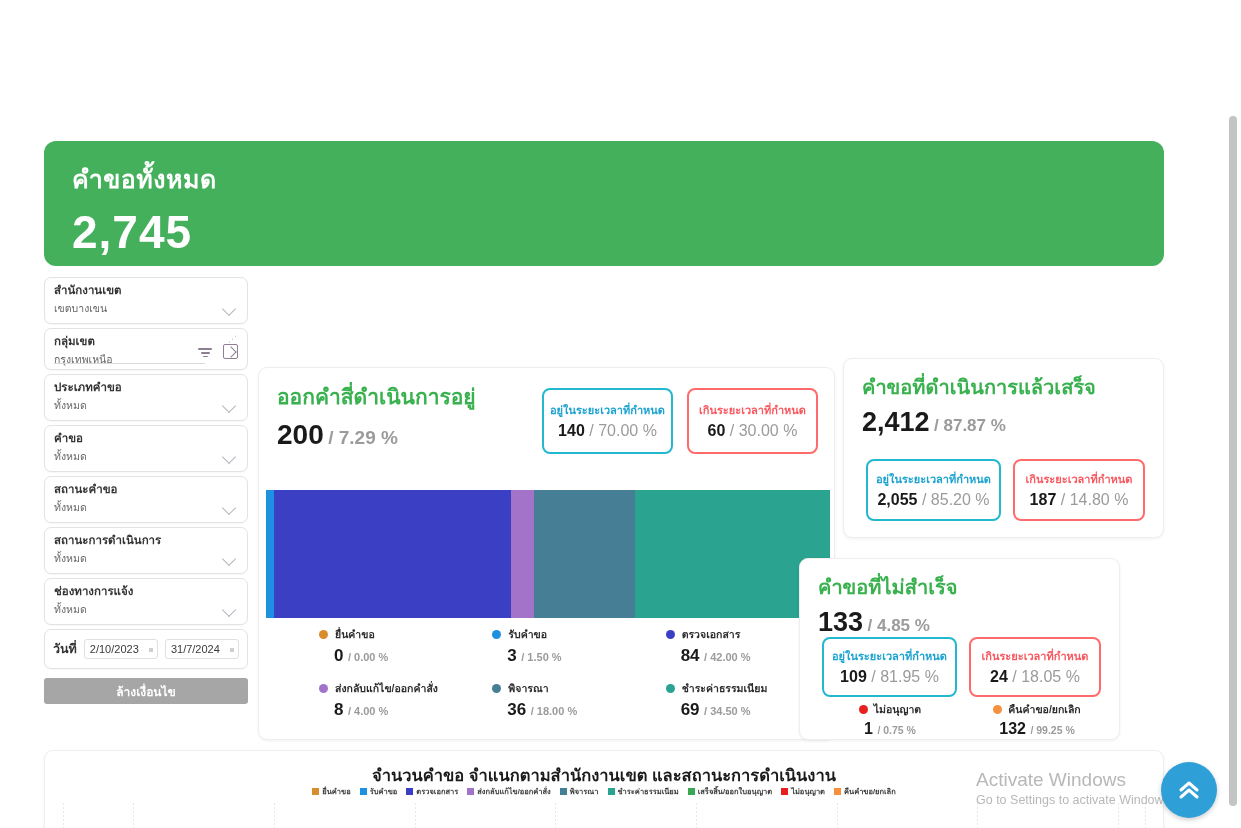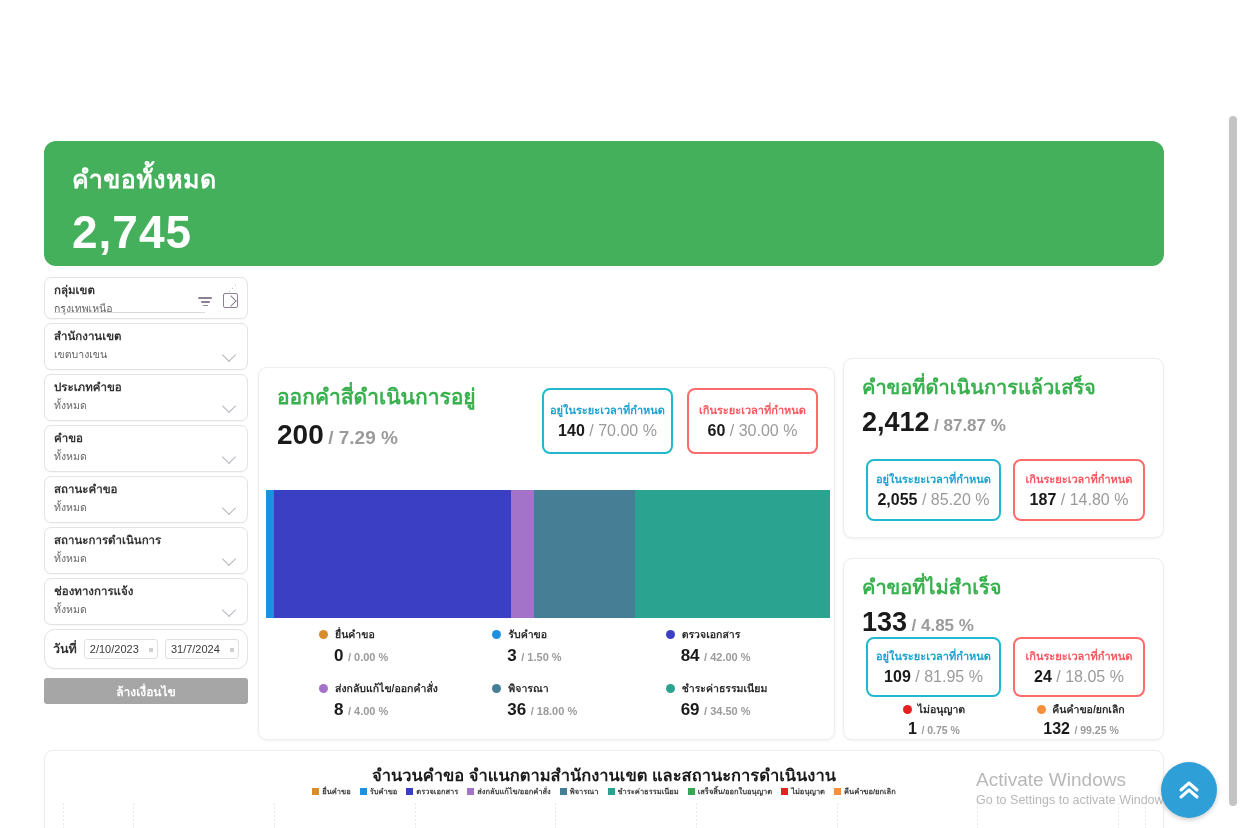--- a/index.html
+++ b/index.html
@@ -64,21 +64,21 @@
     position:absolute; right:9px; top:15px; width:15px; height:15px;
     border:1.5px solid #8f7f93; border-radius:2px;
   }
   .icon-expand::after{
     content:""; position:absolute; left:3px; top:3px; width:7px; height:7px;
     border-top:1.5px solid #8f7f93; border-right:1.5px solid #8f7f93;
     transform:rotate(45deg);
   }
   .corner-dots { position:absolute; right:8px; top:5px; font-size:9px; color:#c9c4cc; letter-spacing:2px; }
 
-  .date-card { display:flex; align-items:center; padding:9px 8px; gap:7px;border-radius:11px; }
+  .date-card { display:flex; align-items:center; padding:9px 8px; gap:7px; }
   .date-card .d-label { font-size:12.5px; font-weight:700; color:#333; }
   .date-box {
     flex:1; border:1px solid #e0e0e0; border-radius:3px; background:#fff;
     font-size:11px; color:#3a3a3a; padding:3px 5px; position:relative; text-align:left;
   }
   .date-box::after{
     content:""; position:absolute; right:4px; top:8px; width:4px; height:4px;
     background:#cfcfcf;
   }
   .clear-btn {
@@ -120,21 +120,21 @@
   }
   .lg-item .lg-head { display:flex; align-items:center; gap:7px; }
   .lg-dot { width:9px; height:9px; border-radius:50%; flex:0 0 auto; }
   .lg-name { font-size:10.5px; font-weight:700; color:#2c2c2c; }
   .lg-vals { margin-top:3px; padding-left:15px; }
   .lg-num { font-size:17px; font-weight:700; color:#1a1a1a; }
   .lg-pct { font-size:11px; font-weight:700; color:#9b9b9b; }
 
   
   .p-done { left:843px; top:270px; width:321px; height:180px; }
-  .p-fail { left:843px; top:470px; width:321px; height:182px; }
+  .p-fail { left:799px; top:470px; width:321px; height:182px; }
   .r-head { position:absolute; left:18px; top:12px; }
   .r-head .sec-title { font-size:20px; }
   .r-head .big-num { font-size:27px; }
   .r-head .big-pct { font-size:17px; }
 
   .mini-legend { position:absolute; display:flex; flex-direction:column; align-items:center; }
   .mini-legend .ml-head { display:flex; align-items:center; gap:6px; }
   .mini-legend .ml-name { font-size:10.5px; font-weight:700; color:#2c2c2c; }
   .mini-legend .ml-num { font-size:16px; font-weight:700; color:#1a1a1a; }
   .mini-legend .ml-pct { font-size:10.5px; font-weight:700; color:#9b9b9b; }
@@ -178,39 +178,39 @@
 
   <div class="scroll-region">
 
     <div class="total-card">
       <div class="t-title">คำขอทั้งหมด</div>
       <div class="t-value">2,745</div>
     </div>
 
     <div class="filters">
 
+      <div class="filter-card">
+        <div class="f-label">สำนักงานเขต</div>
+        <div class="filter-row">
+          <div class="f-value">เขตบางเขน</div>
+          <div class="chev"></div>
+        </div>
+      </div>
+
       <div class="filter-card first">
         <div class="f-label">กลุ่มเขต</div>
         <div class="f-value">กรุงเทพเหนือ</div>
         <div class="underline"></div>
         <div class="corner-dots">⋰</div>
         <div class="icon-filter">
             <span></span>
             <span></span>
             <span></span>
           </div>
         <div class="icon-expand"></div>
-      </div>
-
-      <div class="filter-card">
-        <div class="f-label">สำนักงานเขต</div>
-        <div class="filter-row">
-          <div class="f-value">เขตบางเขน</div>
-          <div class="chev"></div>
-        </div>
       </div>
 
       <div class="filter-card">
         <div class="f-label">ประเภทคำขอ</div>
         <div class="filter-row">
           <div class="f-value">ทั้งหมด</div>
           <div class="chev"></div>
         </div>
       </div>
 

